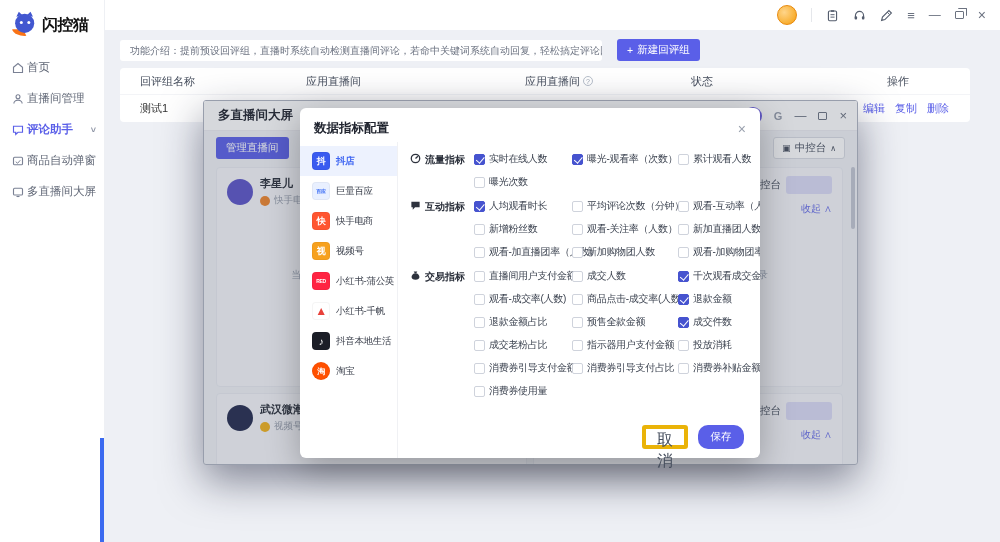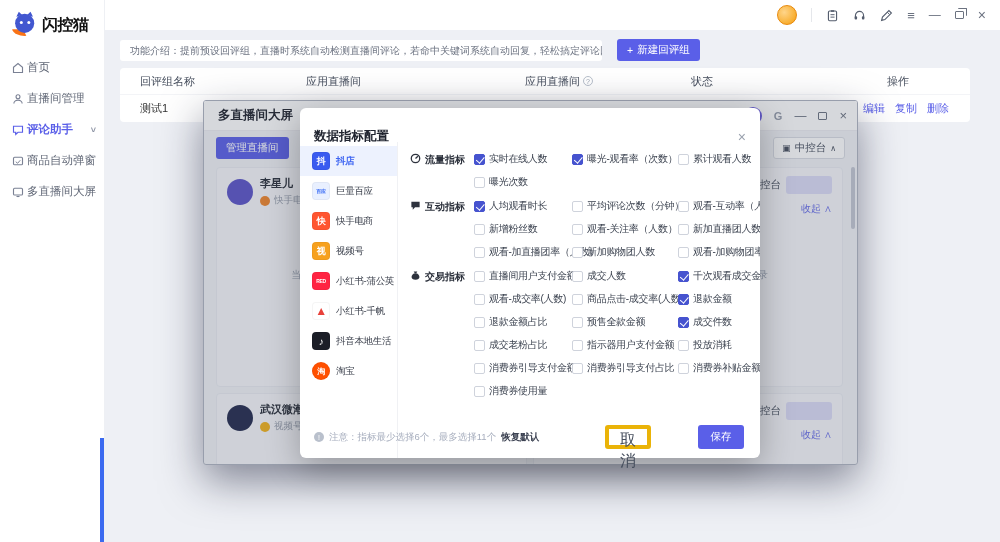--- a/index.html
+++ b/index.html
@@ -68,40 +68,40 @@
   .btn-relogin{margin-top:10px;height:21px;background:#5456d6;color:#fff;border:none;border-radius:3px;font-size:10.5px;padding:0 14px;cursor:pointer;}
   .scrollthumb{position:absolute;right:2px;top:66px;width:4px;height:62px;background:#c3c7d3;border-radius:2px;z-index:4;}
 
   
   .cb{width:11px;height:11px;border:1px solid #cfd3dc;border-radius:2px;background:#fff;flex:none;position:relative;}
   .cb.on,.mi.checked .cb{background:#4653cf;border-color:#4653cf;}
   .cb.on::after,.mi.checked .cb::after{content:"";position:absolute;left:3px;top:0.5px;width:3.5px;height:6.5px;border:solid #fff;border-width:0 1.5px 1.5px 0;transform:rotate(40deg);}
 
   
   .modal{position:absolute;left:195px;top:78px;width:460px;height:350px;background:#fff;border-radius:6px;box-shadow:0 10px 34px rgba(0,0,0,.28);z-index:30;}
-  .m-head{display:flex;align-items:center;justify-content:space-between;padding:20px 14px 6px 14px;}
+  .m-head{display:flex;align-items:center;justify-content:space-between;padding:12px 14px 6px 14px;}
   .m-title{font-size:12.5px;font-weight:700;color:#20242f;}
   .m-close{font-size:14px;color:#99a0ad;cursor:pointer;line-height:1;}
   .m-plats{position:absolute;left:0;top:34px;bottom:0;width:98px;border-right:1px solid #f0f1f4;padding-top:4px;}
   .plat{display:flex;align-items:center;gap:6px;height:30px;padding-left:12px;font-size:9.5px;letter-spacing:-0.3px;color:#3c414d;cursor:pointer;white-space:nowrap;}
   .plat.active{background:#edf2fe;color:#3f66f2;font-weight:600;}
   .plat-ic{width:18px;height:18px;border-radius:4px;flex:none;display:flex;align-items:center;justify-content:center;font-weight:700;overflow:hidden;border:1px solid rgba(0,0,0,.04);}
   .m-content{position:absolute;left:98px;top:34px;right:0;bottom:42px;padding:10px 8px 0 12px;overflow:hidden;}
   .sec{display:flex;margin-bottom:10px;}
   .sec-head{width:64px;flex:none;display:flex;align-items:flex-start;gap:4px;font-size:10px;color:#2d323d;font-weight:600;padding-top:1px;white-space:nowrap;}
   .sec-grid{flex:1;display:grid;grid-template-columns:98px 106px auto;row-gap:9px;align-items:start;}
   .mi{display:flex;align-items:center;gap:4px;cursor:pointer;white-space:nowrap;}
   .mi span.lab{font-size:10px;letter-spacing:-0.3px;color:#3c4350;}
   .m-foot{position:absolute;left:0;right:0;bottom:0;height:42px;display:flex;align-items:center;padding:0 16px 0 14px;gap:10px;}
   .note{display:flex;align-items:center;gap:5px;font-size:9.5px;color:#a6adbd;white-space:nowrap;}
   .note-ic{width:10px;height:10px;border-radius:50%;background:#b9c0cc;color:#fff;font-size:7px;display:inline-flex;align-items:center;justify-content:center;flex:none;}
   .restore{font-size:9.5px;color:#3c4252;font-weight:700;cursor:pointer;}
   .m-foot .spacer{flex:1;}
   .btn-cancel{width:46px;height:24px;background:#fff;border:4px solid #eab308;border-radius:3px;font-size:16px;color:#474f5e;cursor:pointer;}
-  .btn-save{width:46px;height:24px;background:#5a5fe8;border:none;border-radius:3px;font-size:10.5px;color:#fff;cursor:pointer;margin-left:37px;}
+  .btn-save{width:46px;height:24px;background:#5a5fe8;border:none;border-radius:10px;font-size:10.5px;color:#fff;cursor:pointer;}
 </style>
 </head>
 <body>
 
 <div class="app">
 
   <div class="sidebar">
     <div class="logo">
       <svg width="30" height="30" viewBox="0 0 36 36">
         <path fill="#f97316" d="M5 23a15 9 0 0 0 17 8l-4-8z"></path>
@@ -501,24 +501,19 @@
     <span class="lab">消费券补贴金额</span>
   </label>
               <label class="mi">
     <span class="cb"></span>
     <span class="lab">消费券使用量</span>
   </label>
             </div>
         </div>
       </div>
       <div class="m-foot">
-        <span class="note">
-          <span class="note-ic">!</span>
-          <span>注意：指标最少选择6个，最多选择11个</span>
-          <span class="restore">恢复默认</span>
-        </span>
         <span class="spacer"></span>
         <button class="btn-cancel">取消</button>
         <button class="btn-save">保存</button>
       </div>
     </div>
   </div>
 </div>
 
 </body></html>

